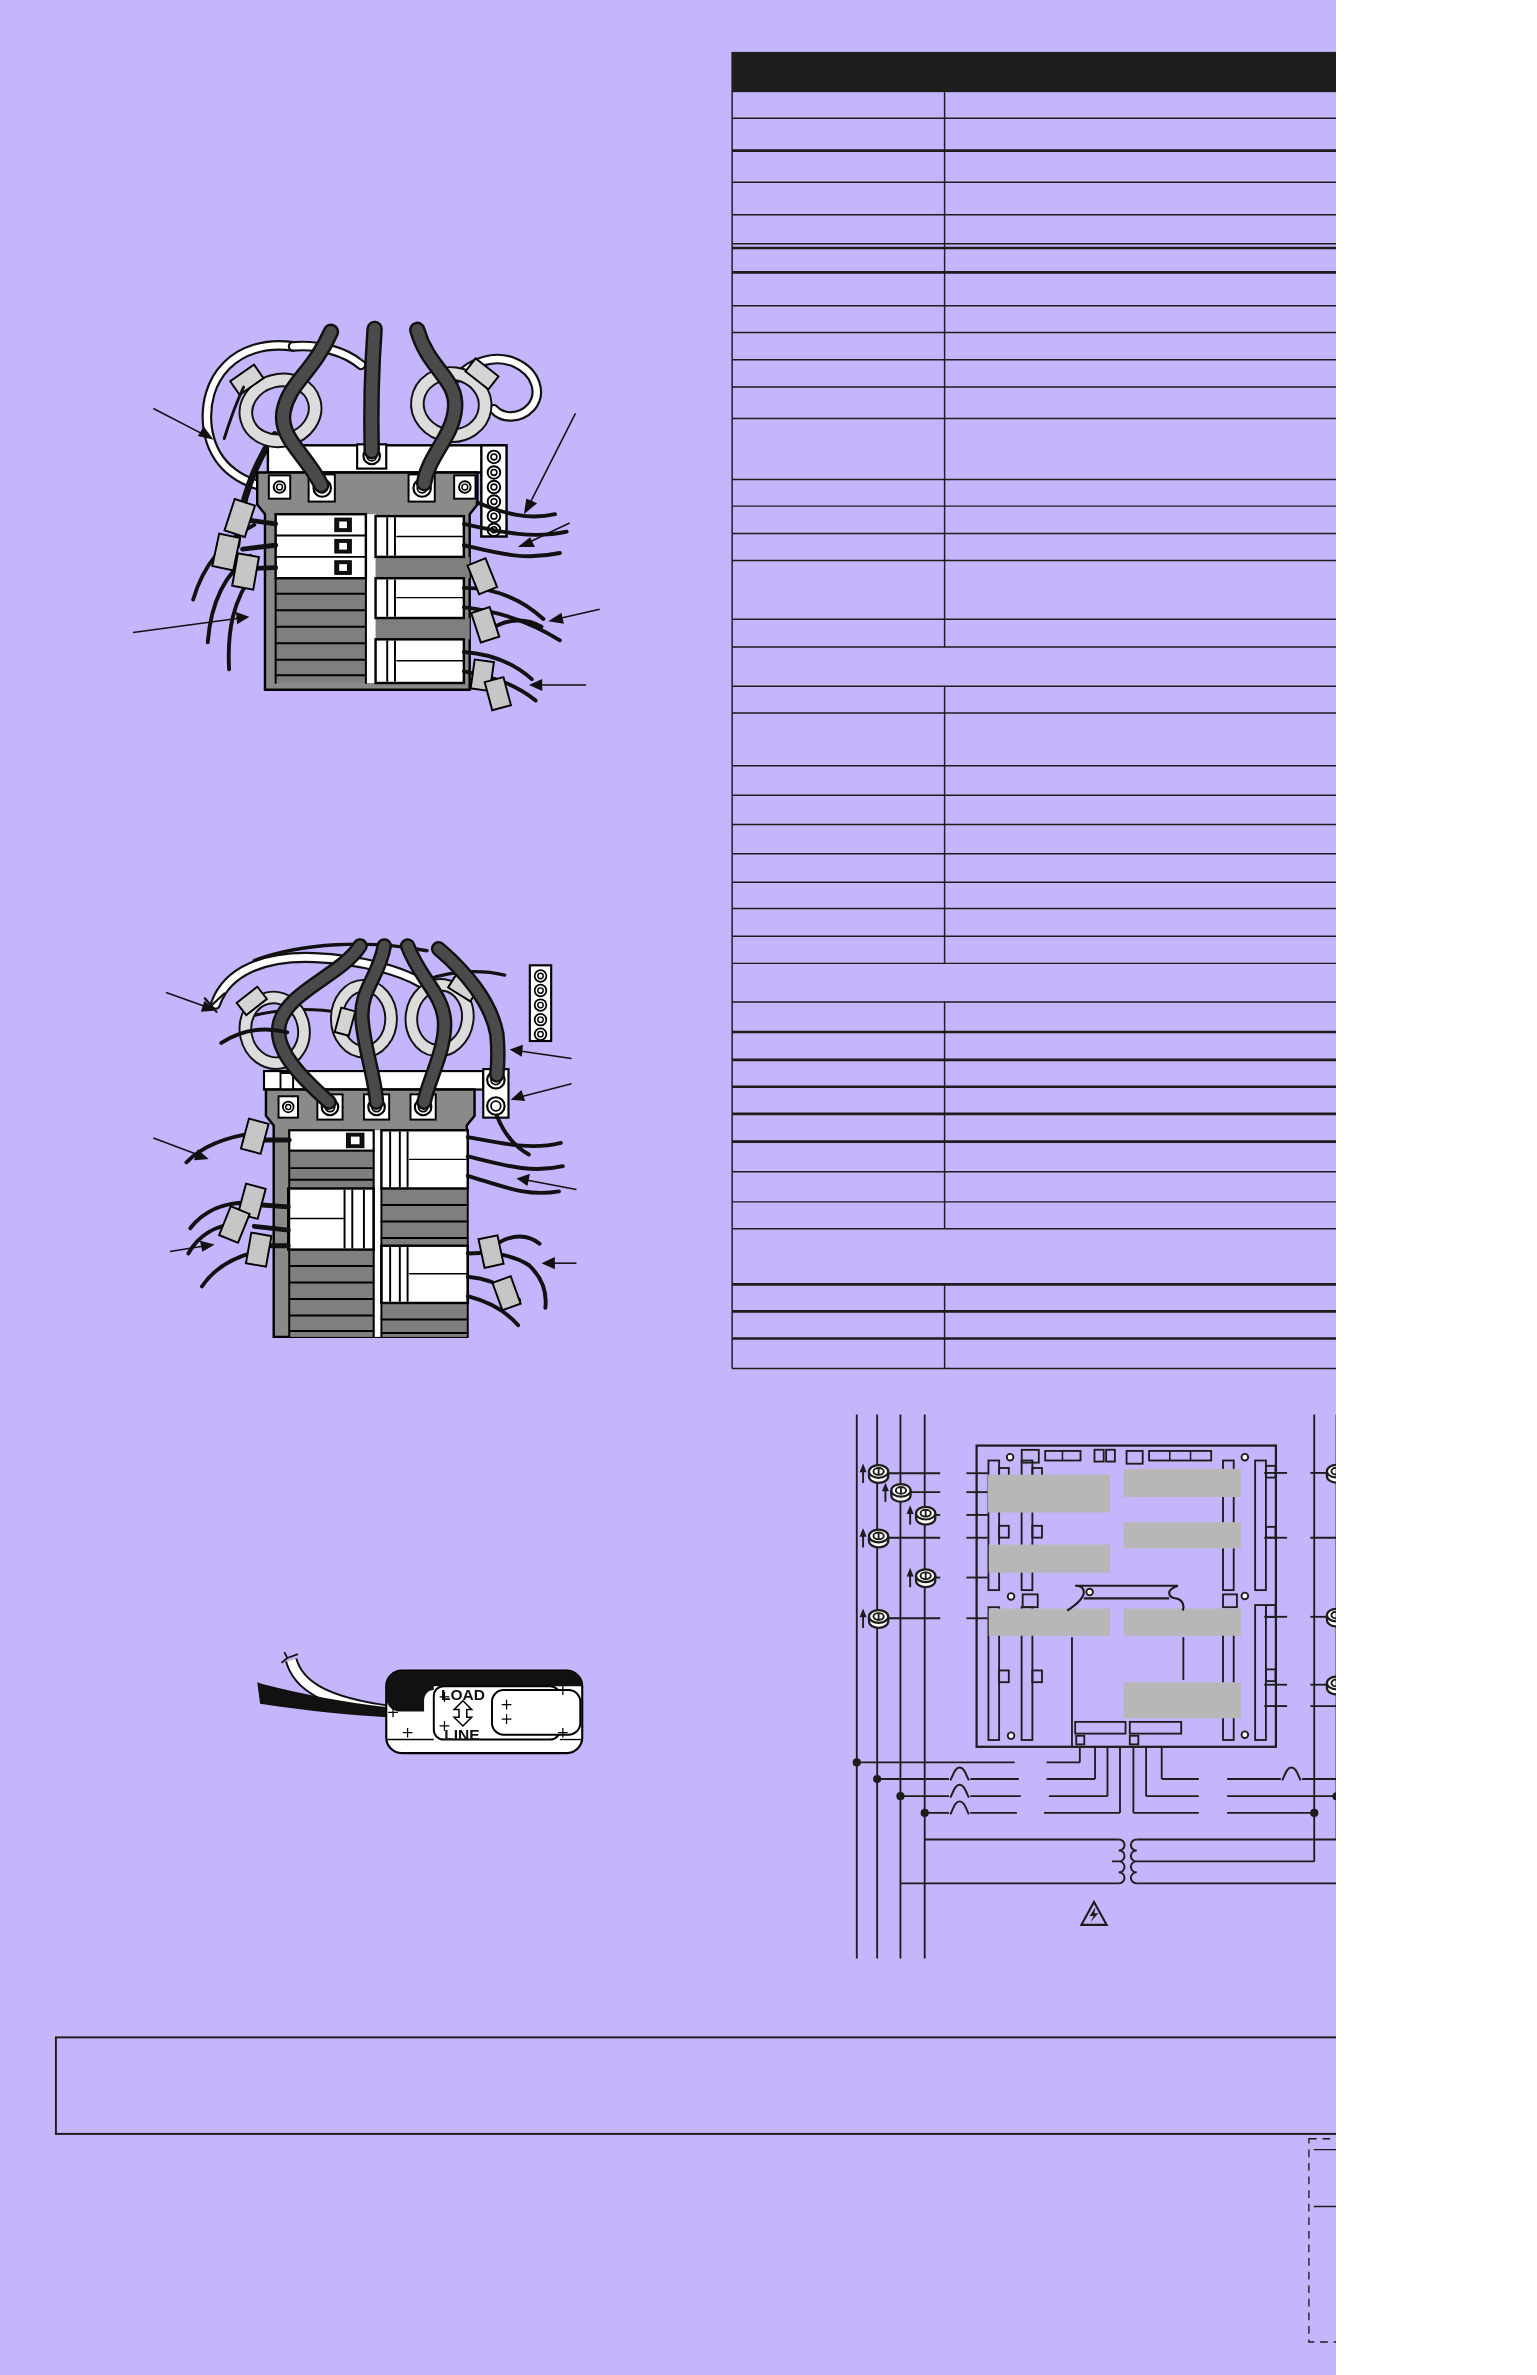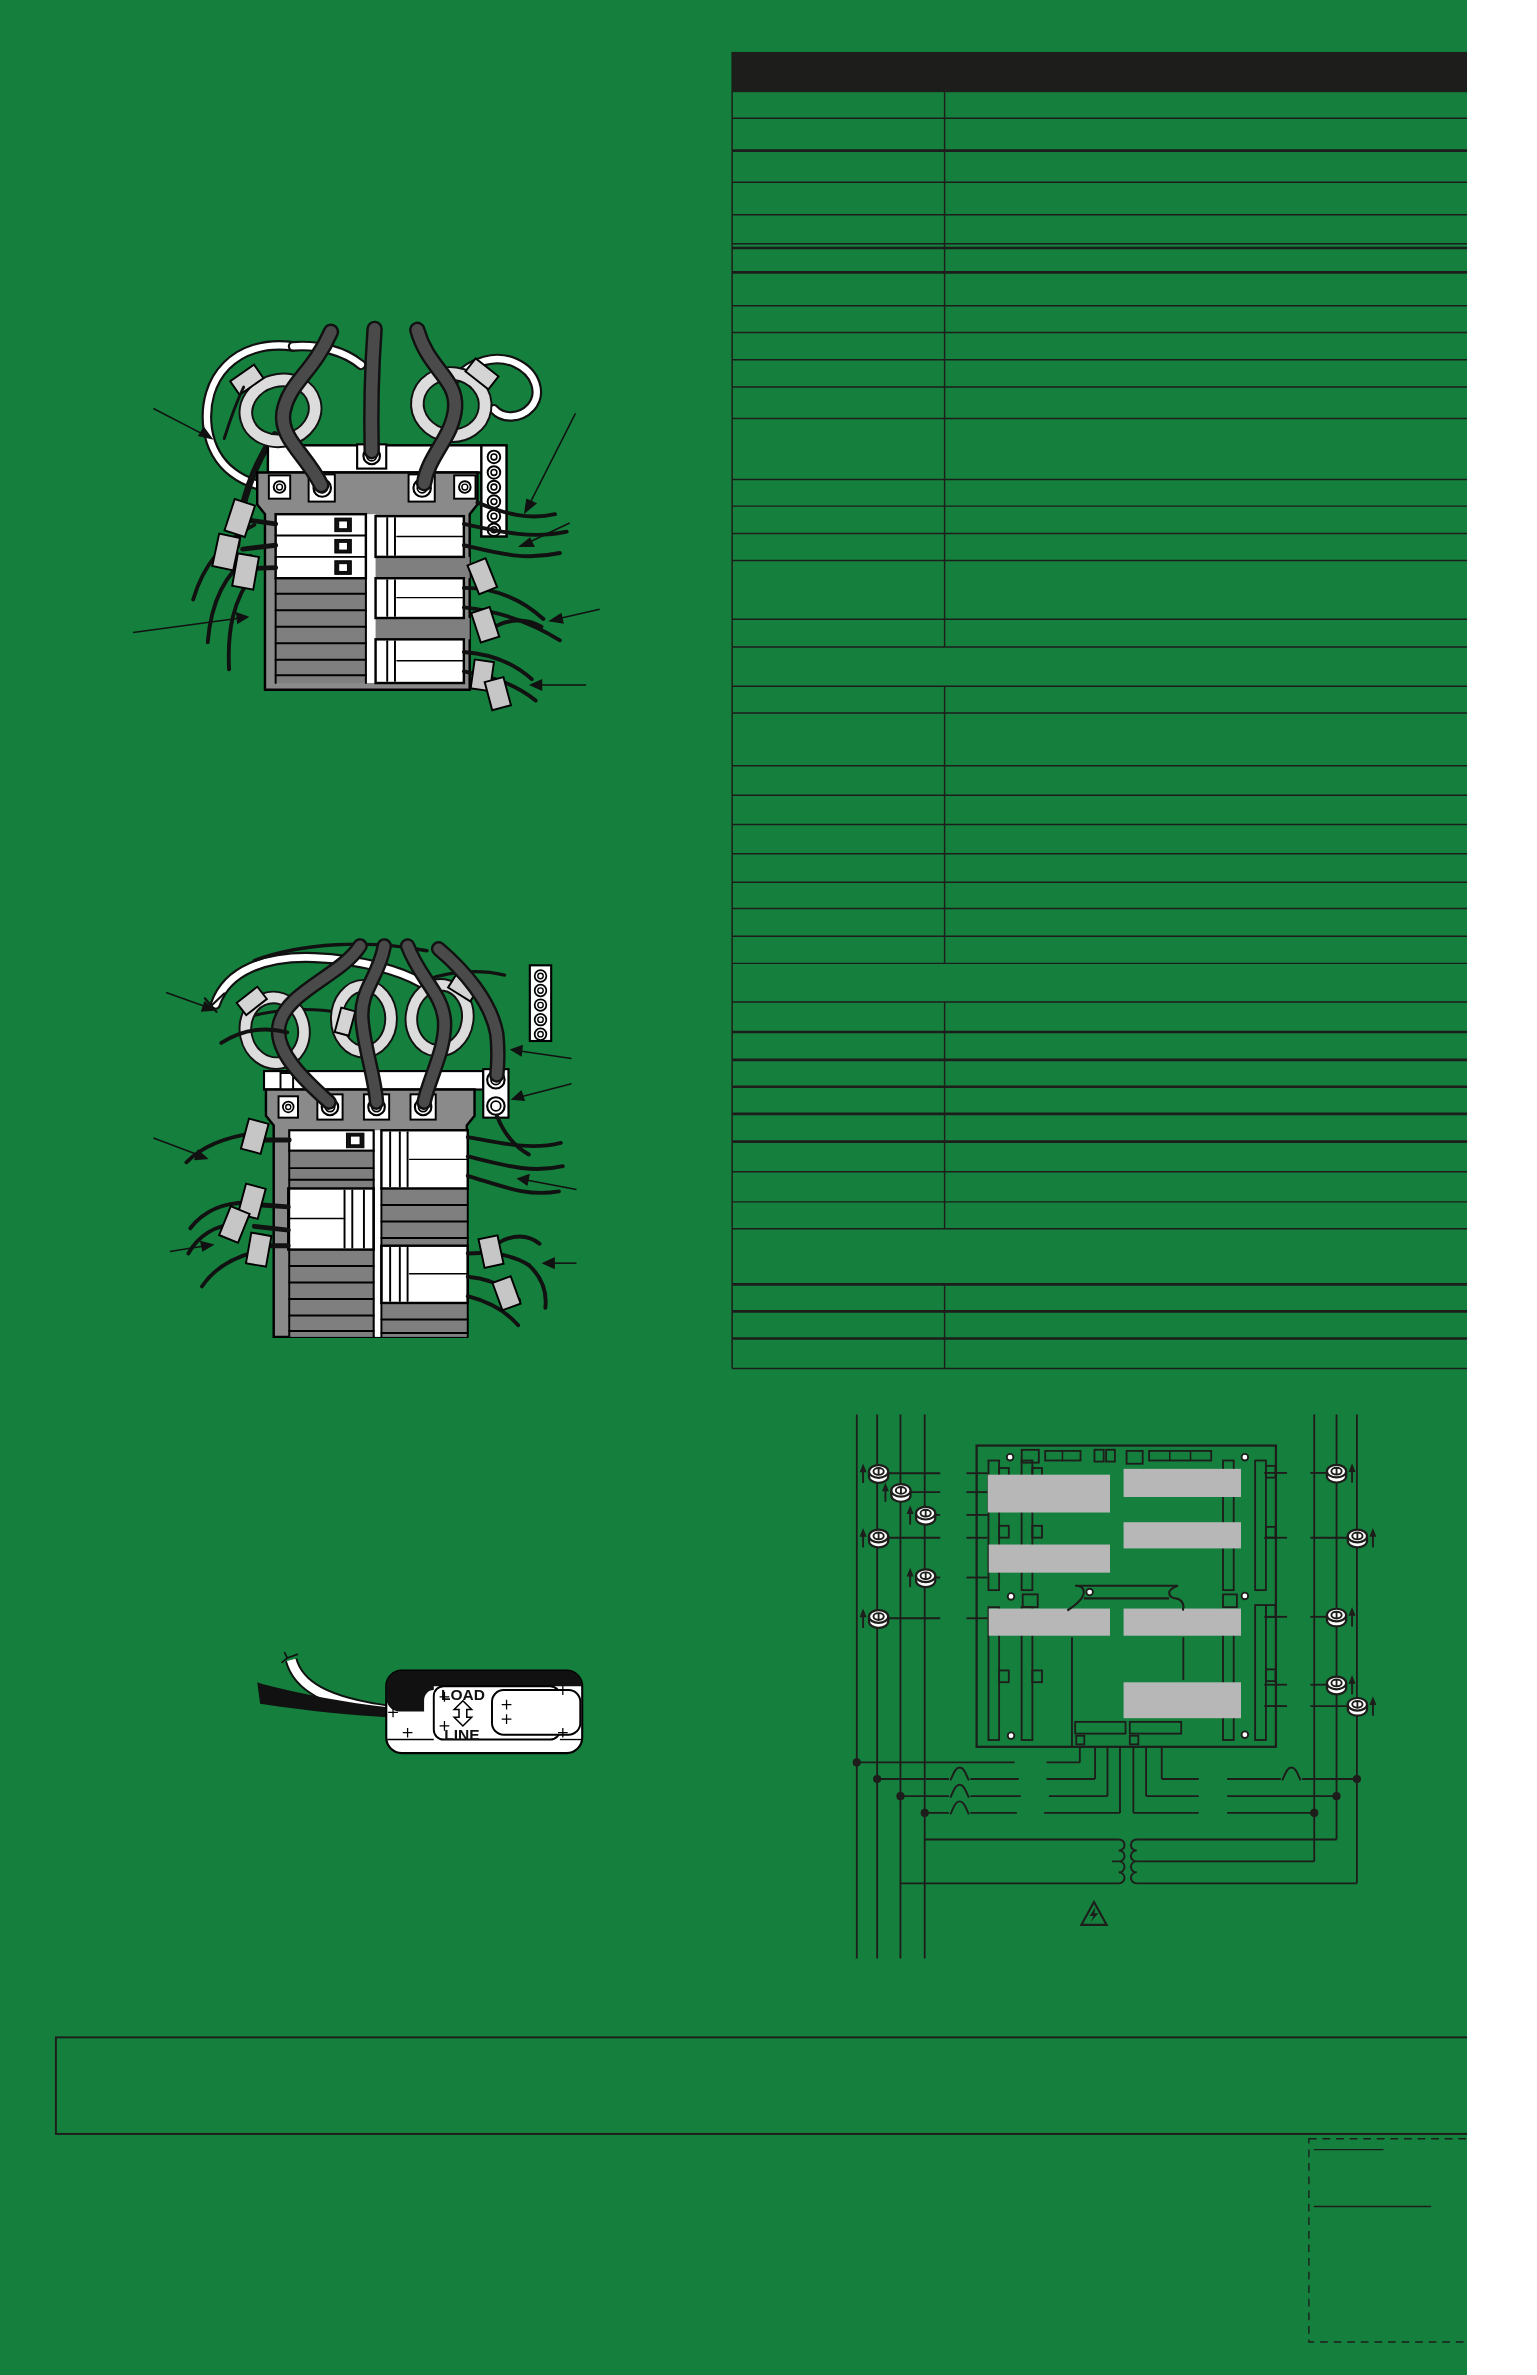--- a/index.html
+++ b/index.html
@@ -1,15 +1,15 @@
 <!DOCTYPE html>
 <html><head><meta charset="utf-8"><style>
 html,body{margin:0;padding:0;background:#ffffff;}
 body{font-family:"Liberation Sans", sans-serif;}
-#page{position:relative;width:1467px;height:2375px;background:#15803d;overflow:hidden;}
+#page{position:relative;width:1336px;height:2375px;background:#c4b5fd;overflow:hidden;}
 svg{position:absolute;top:0;left:0;}
 </style></head><body>
 <div id="page">
 <svg width="1537" height="2375" viewBox="0 0 1584 2448">
 
 <g stroke="none">
         <rect x="754.5" y="53.5" width="775.0" height="41.5" fill="#1d1d1b"></rect>
         <line x1="754.5" y1="121.9" x2="1529.5" y2="121.9" stroke="#1d1d1b" stroke-width="1.5"></line>
 <line x1="754.5" y1="187.9" x2="1529.5" y2="187.9" stroke="#1d1d1b" stroke-width="1.5"></line>
 <line x1="754.5" y1="221.4" x2="1529.5" y2="221.4" stroke="#1d1d1b" stroke-width="1.5"></line>

